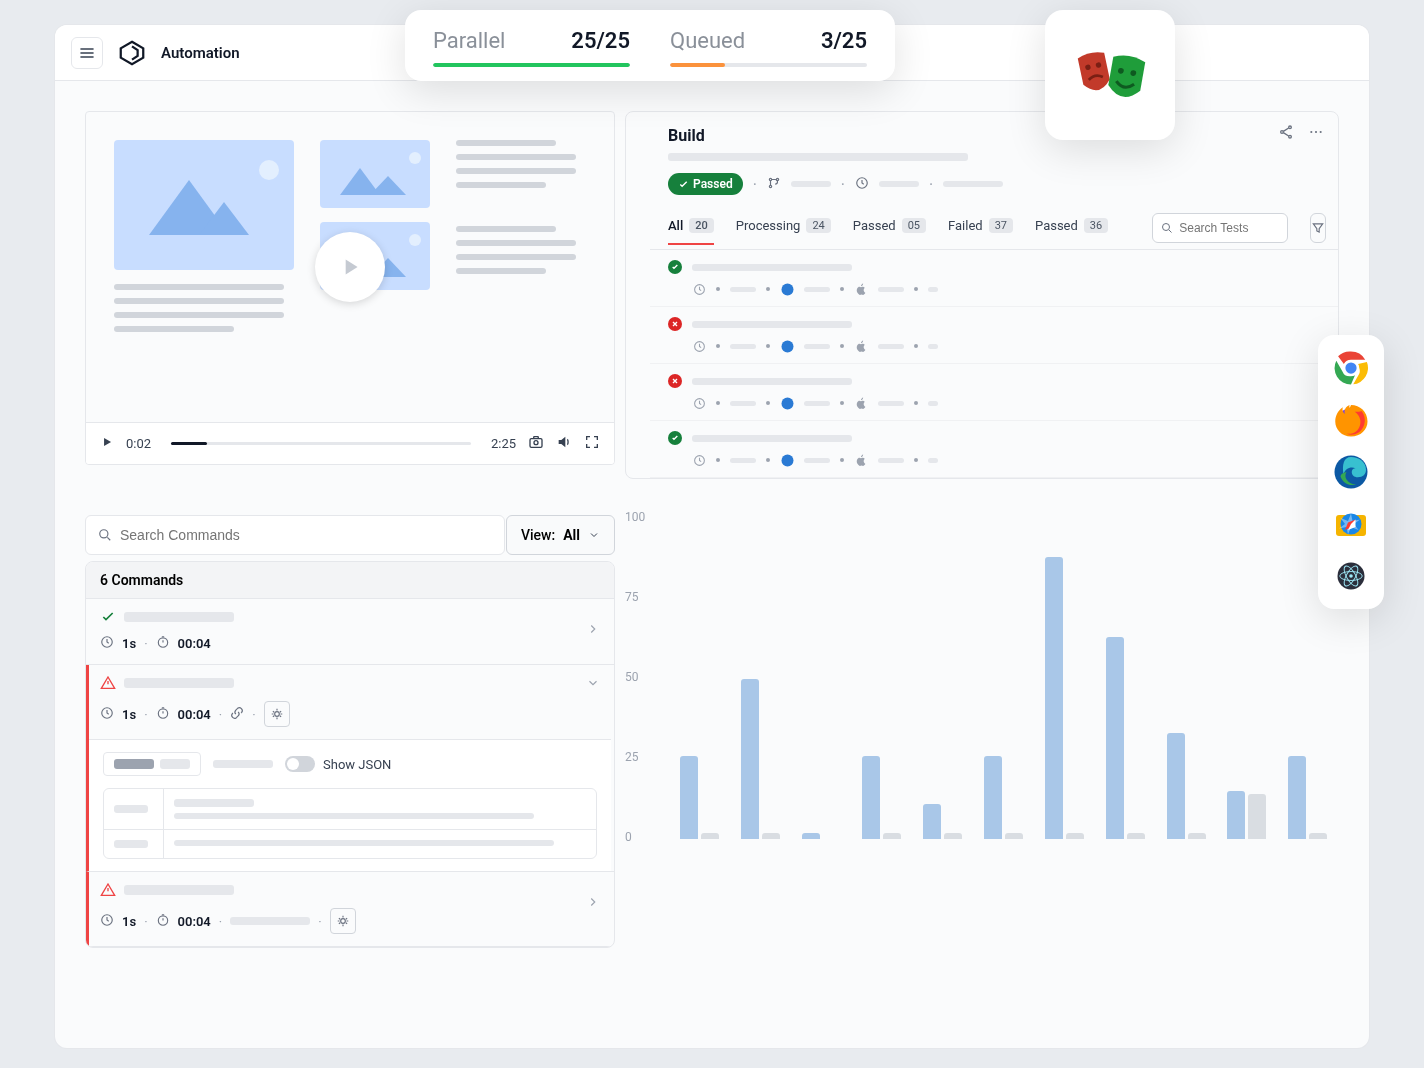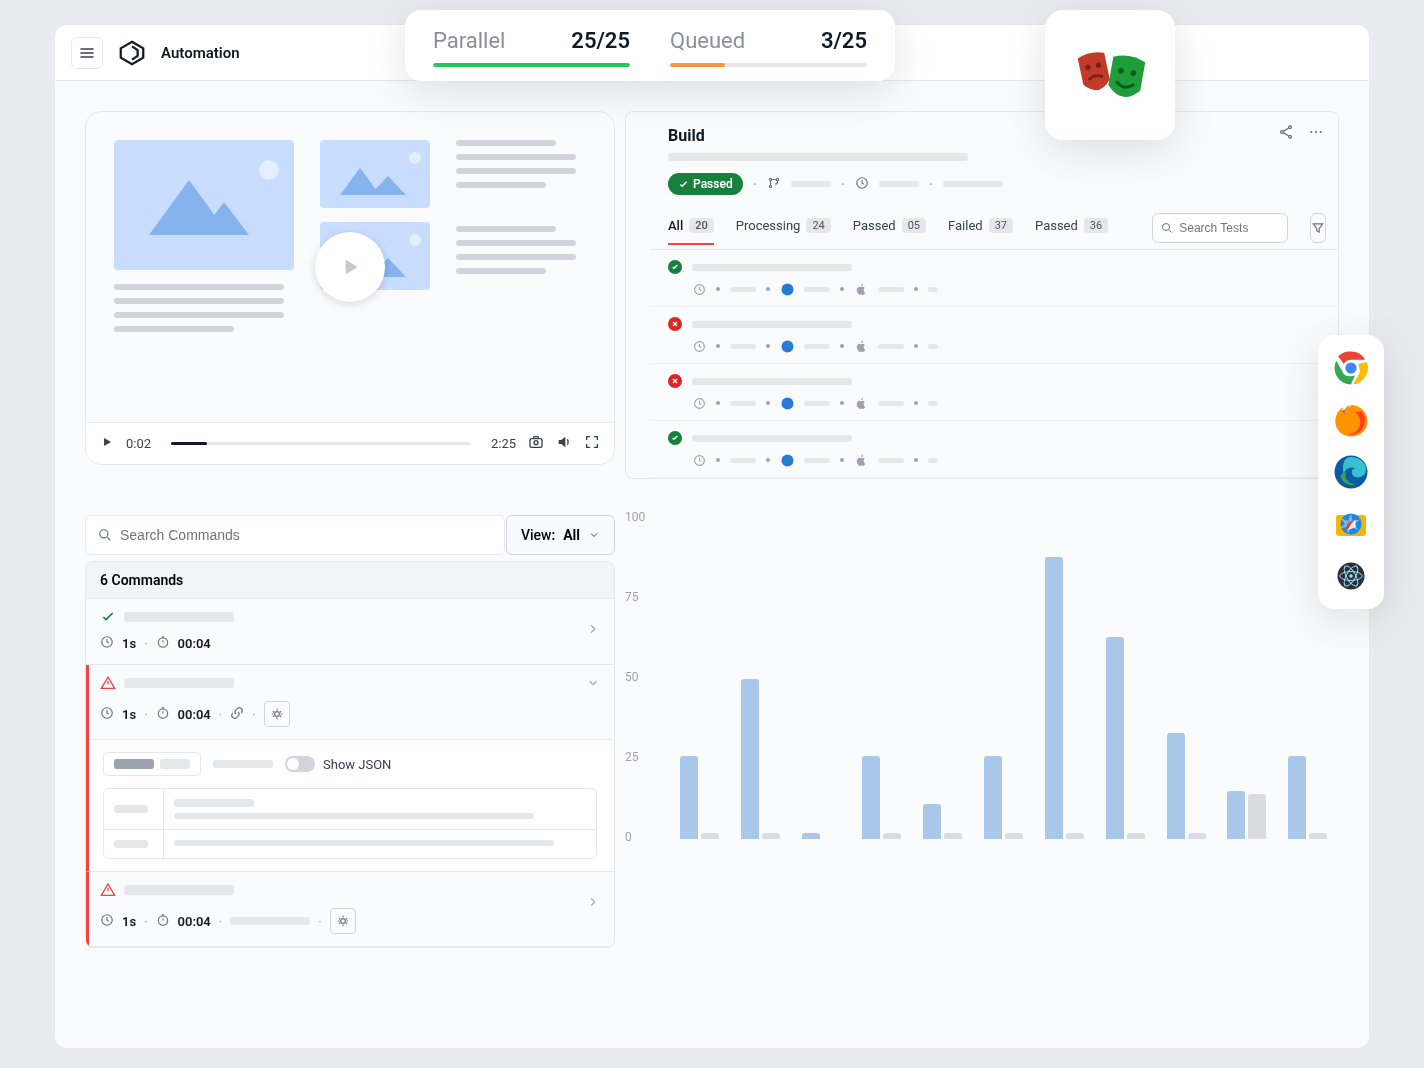--- a/index.html
+++ b/index.html
@@ -16,21 +16,21 @@
 .popover-label { font-size: 22px; color: #8a9099; }
 .popover-value { font-size: 22px; font-weight: 600; color: #111827; }
 .popover-bar { height: 4px; background: #e5e7eb; border-radius: 2px; overflow: hidden; }
 .popover-bar-fill { height: 100%; border-radius: 2px; }
 .mask-card { position: absolute; top: 10px; left: 1045px; width: 130px; height: 130px; background: #fff; border-radius: 18px; box-shadow: 0 10px 40px rgba(0,0,0,0.12); display: flex; align-items: center; justify-content: center; z-index: 20; }
 .browser-bar { position: absolute; top: 335px; right: 40px; width: 66px; background: #fff; border-radius: 16px; box-shadow: 0 10px 40px rgba(0,0,0,0.12); padding: 14px 0; display: flex; flex-direction: column; align-items: center; gap: 14px; z-index: 20; }
 .browser-icon { width: 38px; height: 38px; display: flex; align-items: center; justify-content: center; cursor: pointer; }
 .content { position: absolute; top: 56px; left: 0; right: 0; bottom: 0; display: flex; }
 .left-col { width: 560px; padding: 30px 0 0 30px; }
 .right-col { flex: 1; padding: 30px 30px 0 10px; min-width: 0; }
-.video-panel { border: 1px solid #e5e7eb; border-radius: 16px; background: #fafbfc; overflow: hidden; margin-bottom: 50px; }
+.video-panel { border: 1px solid #e5e7eb; border-radius: 4px; background: #fafbfc; overflow: hidden; margin-bottom: 50px; }
 .video-body { position: relative; height: 310px; padding: 28px 28px 10px; display: flex; gap: 26px; }
 .play-btn { position: absolute; left: 50%; top: 50%; transform: translate(-50%,-50%); width: 70px; height: 70px; background: #fff; border-radius: 50%; box-shadow: 0 2px 8px rgba(0,0,0,0.15); display: flex; align-items: center; justify-content: center; cursor: pointer; }
 .thumb-big { width: 180px; height: 130px; background: #c8ddff; border-radius: 4px; position: relative; }
 .thumb-small { width: 110px; height: 68px; background: #c8ddff; border-radius: 4px; position: relative; }
 .lines { display: flex; flex-direction: column; gap: 8px; margin-top: 14px; }
 .line { height: 6px; background: #d1d5db; border-radius: 3px; }
 .video-controls { border-top: 1px solid #e5e7eb; height: 42px; display: flex; align-items: center; padding: 0 14px; gap: 12px; background: #fff; }
 .vc-icon { cursor: pointer; color: #374151; }
 .vc-time { font-size: 13px; color: #374151; }
 .vc-track { flex: 1; height: 3px; background: #e5e7eb; border-radius: 2px; position: relative; margin: 0 8px; }

